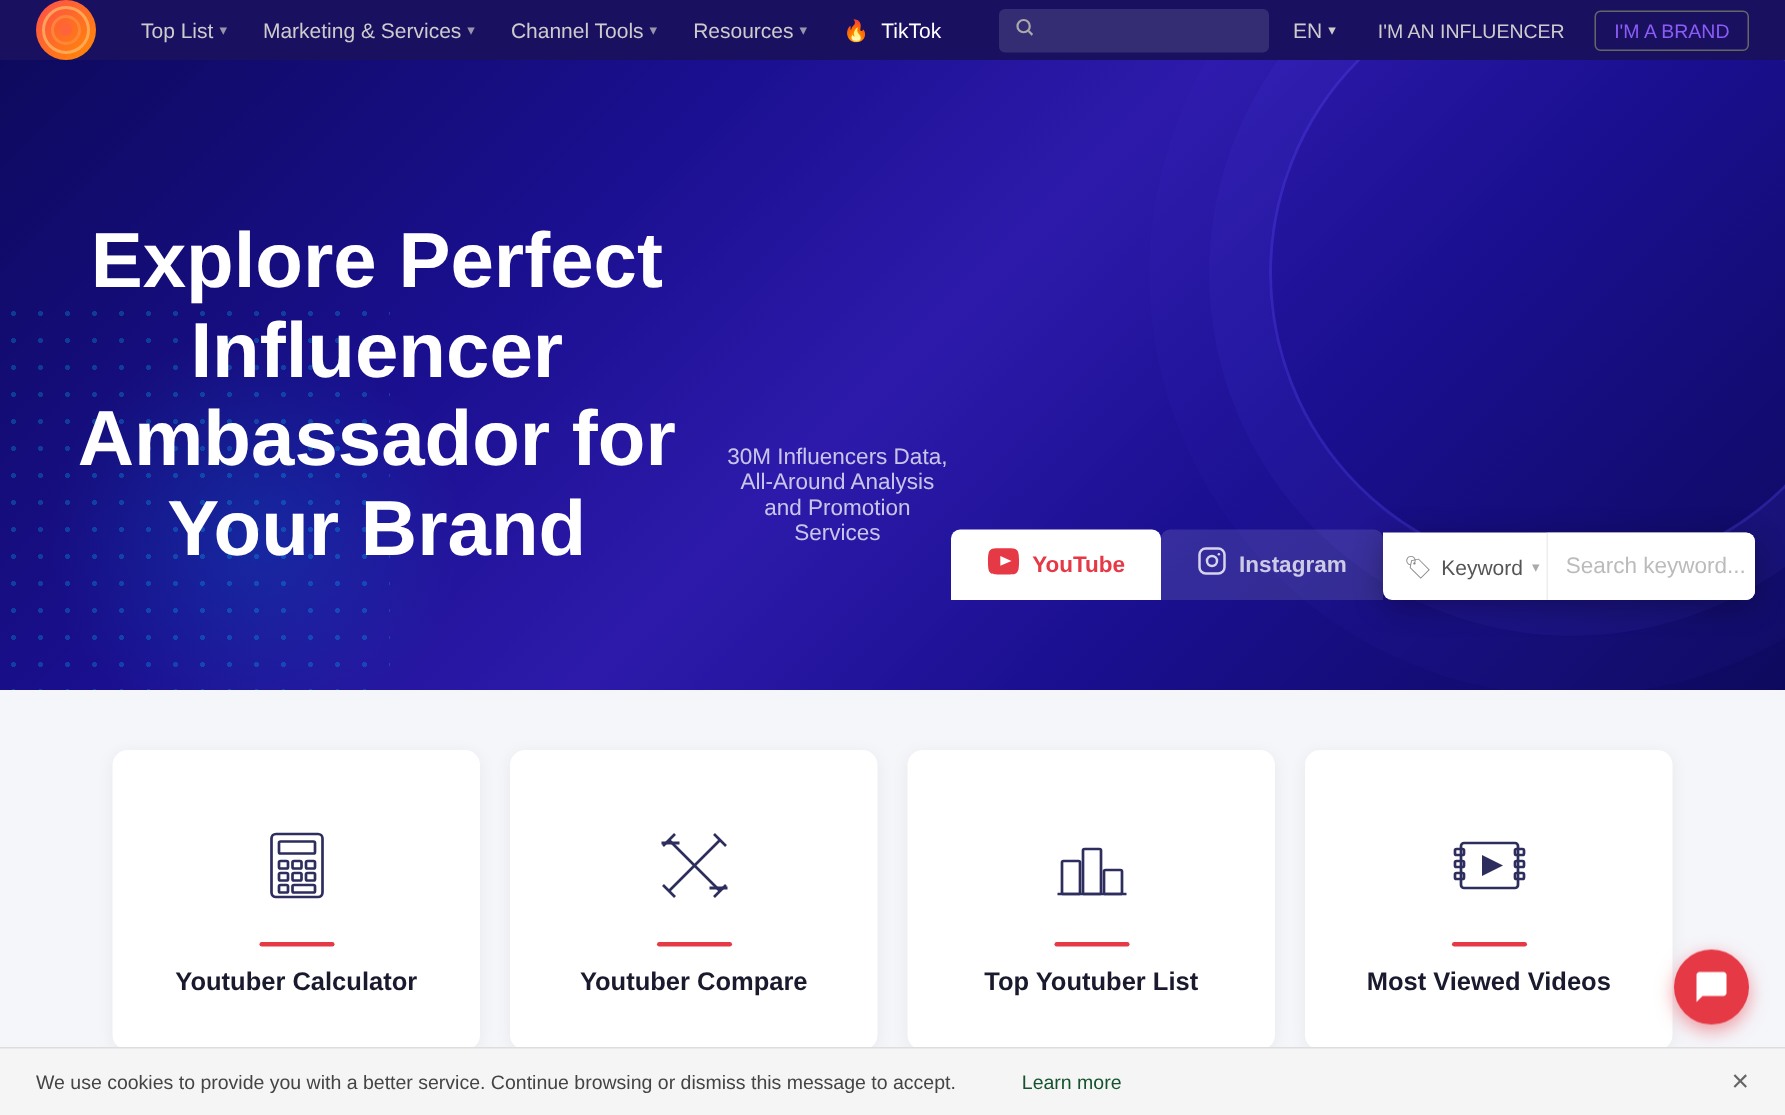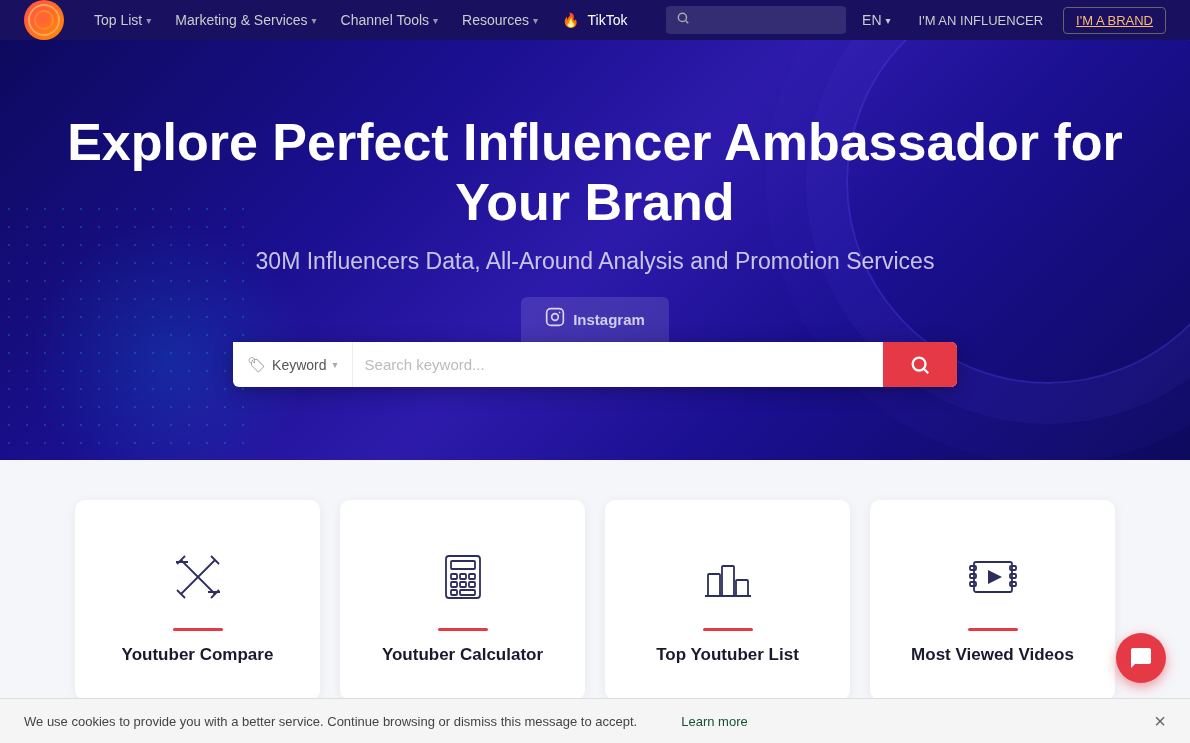--- a/index.html
+++ b/index.html
@@ -85,32 +85,31 @@
       font-size: 13px;
       padding: 0 12px;
       cursor: pointer;
       white-space: nowrap;
     }
     .nav-btn-brand {
       background: transparent;
       border: 1px solid #666;
       border-radius: 4px;
       padding: 5px 12px;
-      color: #fdba74;
-      cursor: pointer;
-      text-decoration: underline;
+      color: #8b5cf6;
+      cursor: pointer;
     }
 
     
     .hero {
       background: linear-gradient(135deg, #0d0a5e 0%, #1a0f8f 30%, #2d1aab 50%, #1a0f8f 70%, #0d0a5e 100%);
       min-height: 420px;
       display: flex;
-      flex-direction: column;
-      align-items: center;
+      flex-direction: row;
+      align-items: flex-end;
       justify-content: center;
       padding: 60px 20px 60px;
       position: relative;
       overflow: hidden;
     }
     .hero::before {
       content: '';
       position: absolute;
       top: -60px; right: -60px;
       width: 400px; height: 400px;
@@ -139,24 +138,24 @@
       font-size: 52px;
       font-weight: 800;
       color: white;
       text-align: center;
       line-height: 1.15;
       margin-bottom: 16px;
       position: relative;
       z-index: 2;
     }
     .hero-subtitle {
-      font-size: 23px;
+      font-size: 15px;
       color: rgba(255,255,255,0.75);
       text-align: center;
-      margin-bottom: 22px;
+      margin-bottom: 36px;
       position: relative;
       z-index: 2;
     }
 
     
     .tabs-wrap {
       display: flex;
       position: relative;
       z-index: 2;
       margin-bottom: 0;
@@ -375,20 +374,28 @@
   </div>
 </nav>
 
 <section class="hero">
   <div class="hero-dots"></div>
 
   <h1 class="hero-title">Explore Perfect Influencer Ambassador for Your Brand</h1>
   <p class="hero-subtitle">30M Influencers Data, All-Around Analysis and Promotion Services</p>
 
   <div class="tabs-wrap">
+    <button class="tab-btn active">
+      <span class="tab-icon">
+        <svg width="22" height="22" viewBox="0 0 24 24" fill="#e63946">
+          <path d="M23 7s-.3-2-1.2-2.8c-1.1-1.2-2.4-1.2-3-1.3C16.2 2.8 12 2.8 12 2.8s-4.2 0-6.8.1c-.6.1-1.9.1-3 1.3C1.3 5 1 7 1 7S.7 9.2.7 11.3v2c0 2.2.3 4.3.3 4.3s.3 2 1.2 2.8c1.1 1.2 2.6 1.1 3.3 1.2C7.3 21.8 12 21.8 12 21.8s4.2 0 6.8-.2c.6-.1 1.9-.1 3-1.3.9-.8 1.2-2.8 1.2-2.8s.3-2.2.3-4.3v-2C23.3 9.2 23 7 23 7zM9.7 15.5V8.4l8.1 3.6-8.1 3.5z"></path>
+        </svg>
+      </span>
+      <span>YouTube</span>
+    </button>
     <button class="tab-btn">
       <span class="tab-icon">
         <svg width="20" height="20" viewBox="0 0 24 24" fill="none" stroke="rgba(255,255,255,0.8)" stroke-width="2">
           <rect x="2" y="2" width="20" height="20" rx="5" ry="5"></rect>
           <circle cx="12" cy="12" r="4"></circle>
           <circle cx="17.5" cy="6.5" r="1" fill="rgba(255,255,255,0.8)" stroke="none"></circle>
         </svg>
       </span>
       <span>Instagram</span>
     </button>
@@ -408,39 +415,20 @@
       </svg>
     </button>
   </div>
 </section>
 
 <section class="cards-section">
 
   <div class="card">
     <div class="card-icon-wrap">
       <svg viewBox="0 0 54 54" fill="none" stroke="#2d2d5e" stroke-width="1.8">
-
-        <line x1="10" y1="10" x2="44" y2="44"></line>
-        <line x1="44" y1="10" x2="10" y2="44"></line>
-        <line x1="6" y1="14" x2="14" y2="6"></line>
-        <line x1="40" y1="48" x2="48" y2="40"></line>
-        <line x1="40" y1="6" x2="48" y2="14"></line>
-        <line x1="6" y1="40" x2="14" y2="48"></line>
-
-        <line x1="5" y1="12" x2="17" y2="12" stroke-width="2"></line>
-        <line x1="37" y1="42" x2="49" y2="42" stroke-width="2"></line>
-      </svg>
-    </div>
-    <div class="card-divider"></div>
-    <span class="card-label">Youtuber Compare</span>
-  </div>
-
-  <div class="card">
-    <div class="card-icon-wrap">
-      <svg viewBox="0 0 54 54" fill="none" stroke="#2d2d5e" stroke-width="1.8">
         <rect x="10" y="6" width="34" height="42" rx="3"></rect>
         <rect x="15" y="11" width="24" height="8" rx="1"></rect>
 
         <rect x="15" y="24" width="6" height="5" rx="1"></rect>
         <rect x="24" y="24" width="6" height="5" rx="1"></rect>
         <rect x="33" y="24" width="6" height="5" rx="1"></rect>
         <rect x="15" y="32" width="6" height="5" rx="1"></rect>
         <rect x="24" y="32" width="6" height="5" rx="1"></rect>
         <rect x="33" y="32" width="6" height="5" rx="1"></rect>
         <rect x="15" y="40" width="6" height="5" rx="1"></rect>
@@ -448,20 +436,39 @@
       </svg>
     </div>
     <div class="card-divider"></div>
     <span class="card-label">Youtuber Calculator</span>
   </div>
 
   <div class="card">
     <div class="card-icon-wrap">
       <svg viewBox="0 0 54 54" fill="none" stroke="#2d2d5e" stroke-width="1.8">
 
+        <line x1="10" y1="10" x2="44" y2="44"></line>
+        <line x1="44" y1="10" x2="10" y2="44"></line>
+        <line x1="6" y1="14" x2="14" y2="6"></line>
+        <line x1="40" y1="48" x2="48" y2="40"></line>
+        <line x1="40" y1="6" x2="48" y2="14"></line>
+        <line x1="6" y1="40" x2="14" y2="48"></line>
+
+        <line x1="5" y1="12" x2="17" y2="12" stroke-width="2"></line>
+        <line x1="37" y1="42" x2="49" y2="42" stroke-width="2"></line>
+      </svg>
+    </div>
+    <div class="card-divider"></div>
+    <span class="card-label">Youtuber Compare</span>
+  </div>
+
+  <div class="card">
+    <div class="card-icon-wrap">
+      <svg viewBox="0 0 54 54" fill="none" stroke="#2d2d5e" stroke-width="1.8">
+
         <rect x="7" y="24" width="12" height="22" rx="1"></rect>
         <rect x="21" y="16" width="12" height="30" rx="1"></rect>
         <rect x="35" y="30" width="12" height="16" rx="1"></rect>
         <line x1="4" y1="46" x2="50" y2="46"></line>
       </svg>
     </div>
     <div class="card-divider"></div>
     <span class="card-label">Top Youtuber List</span>
   </div>
 

